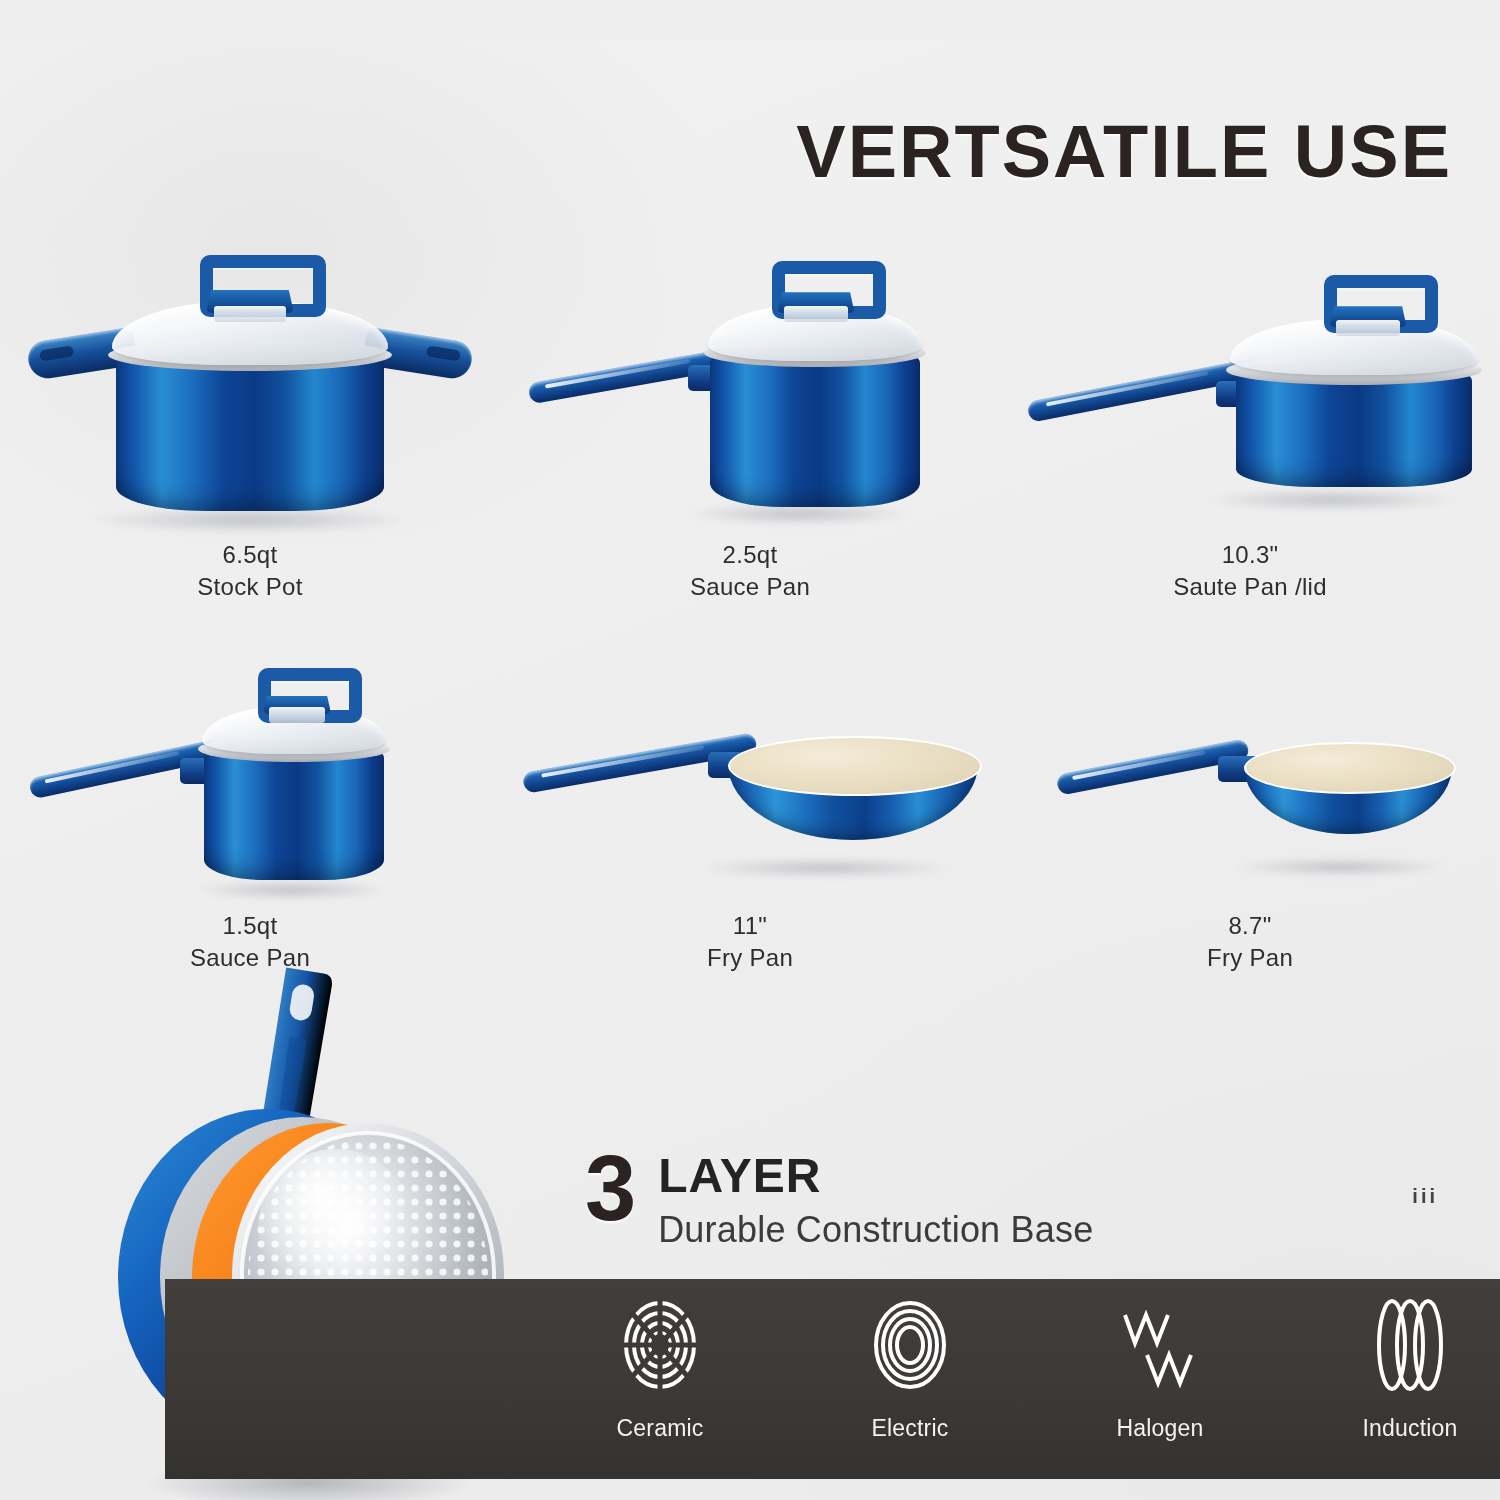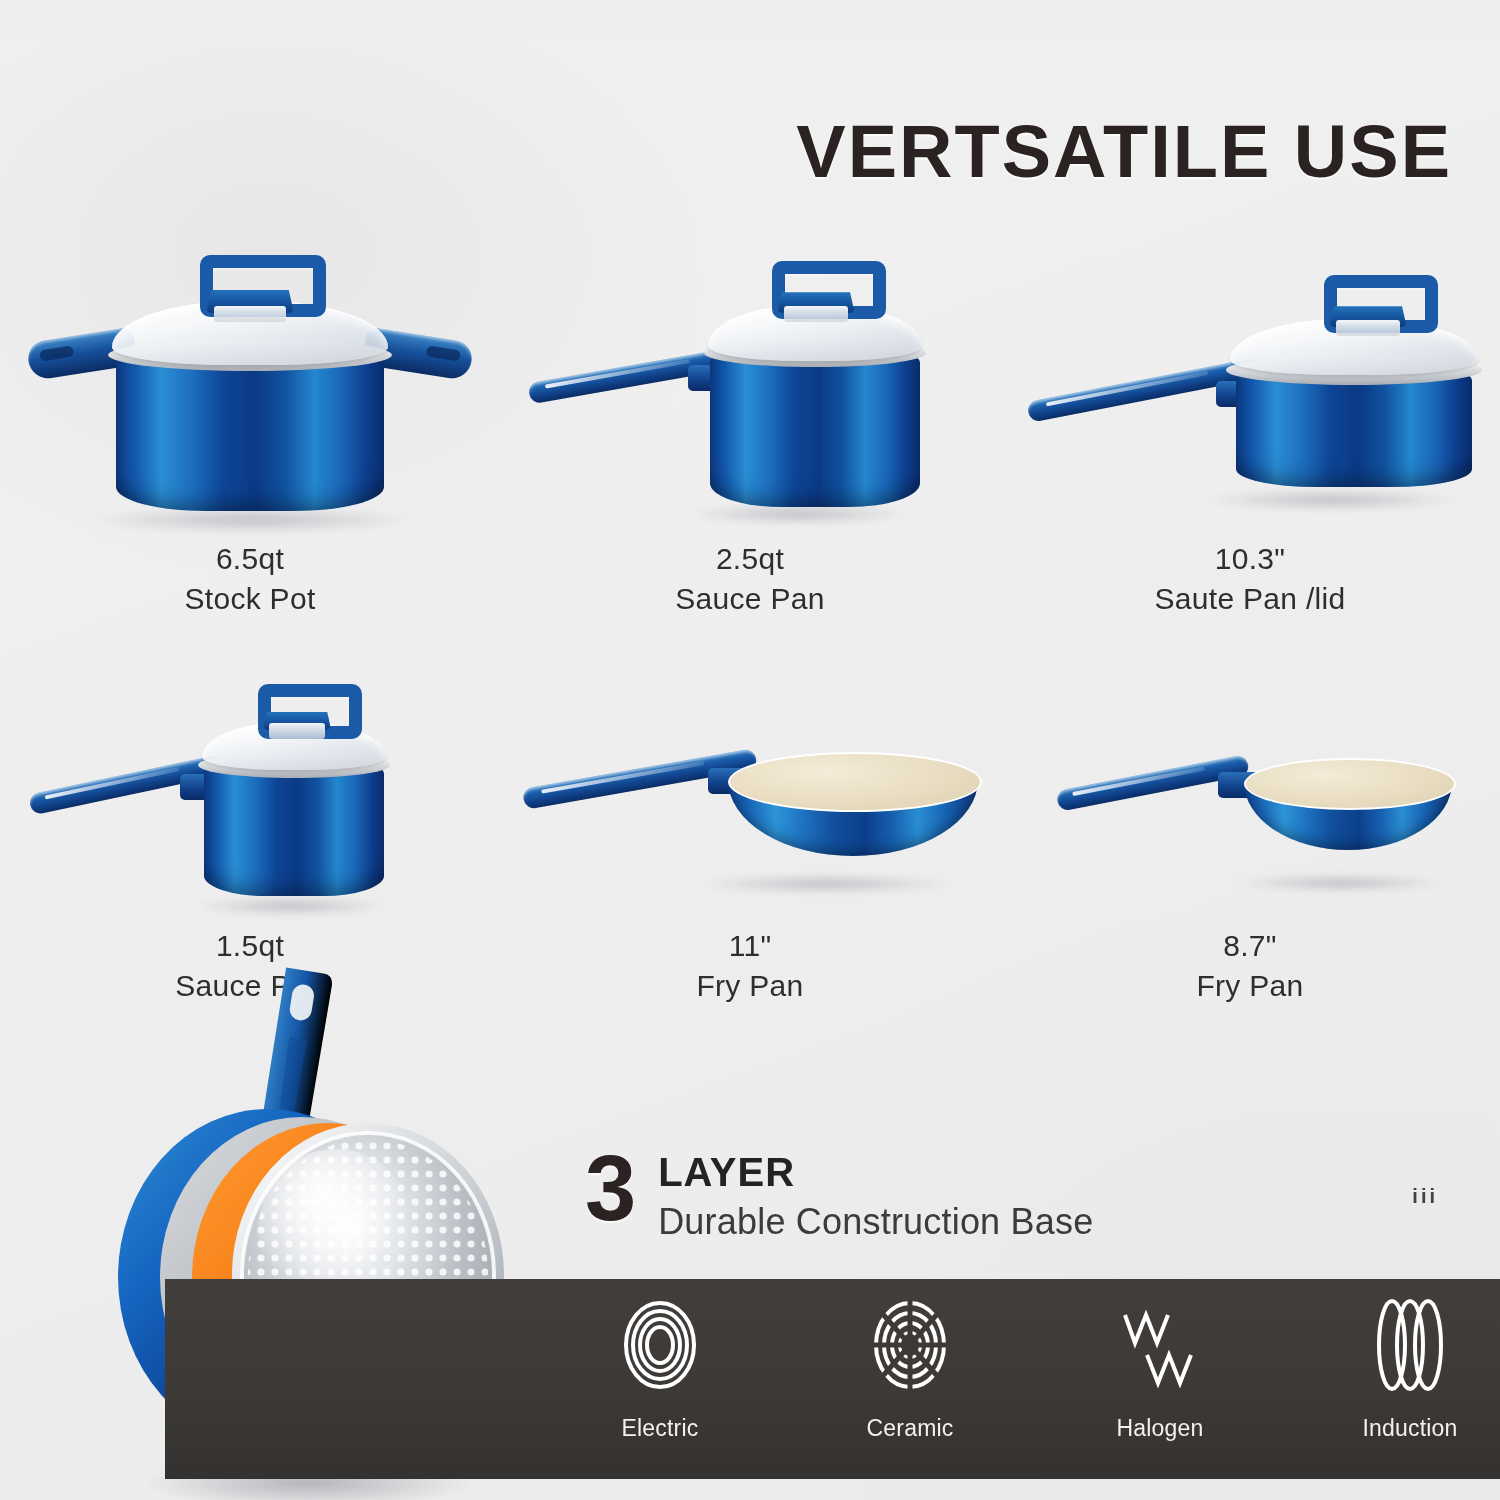--- a/index.html
+++ b/index.html
@@ -23,21 +23,21 @@
     font-size:74px;font-weight:700;letter-spacing:2px;color:#2b2321;
     font-family:"Liberation Sans", sans-serif;
     text-shadow:0 2px 2px rgba(255,255,255,.85);
   }
   
   .grid{position:absolute;left:0;top:200px;width:1500px;}
   .row{display:flex;}
   .cell{width:500px;display:flex;flex-direction:column;align-items:center;}
   .art{height:300px;width:460px;position:relative;}
   .row2 .art{height:250px;}
-  .caption{text-align:center;line-height:1.32;color:#2e2e2e;font-size:30px;
+  .caption{text-align:center;line-height:1.32;color:#2e2e2e;font-size:24px;
            font-weight:400;letter-spacing:.3px;}
   .caption .sz{display:block;}
   .caption .nm{display:block;}
   
   .pot-body{
     position:absolute;
     background:linear-gradient(90deg,
       #0c3b86 0%, #1358ad 7%, #2a8ed4 17%, #1d6fc0 28%,
       #0e4596 40%, #0b3a85 52%, #11529f 63%,
       #2487cf 74%, #1a67b8 84%, #0d3f8f 93%, #0a2f72 100%);
@@ -128,21 +128,21 @@
     background:radial-gradient(ellipse, rgba(90,95,105,.30) 0%, rgba(90,95,105,0) 72%);
     filter:blur(3px);
   }
   
   .layer-sec{position:absolute;left:585px;top:1112px;display:flex;align-items:flex-start;}
   .layer-num{
     font-size:92px;font-weight:700;line-height:.82;color:#2b2321;
     margin-right:22px;
     text-shadow:0 2px 2px rgba(255,255,255,.8);
   }
-  .layer-word{font-size:40px;font-weight:700;letter-spacing:1px;color:#232323;line-height:1.05;}
+  .layer-word{font-size:48px;font-weight:700;letter-spacing:1px;color:#232323;line-height:1.05;}
   .layer-sub{font-size:36px;font-weight:400;color:#3b3b3b;margin-top:8px;letter-spacing:.2px;}
   .tiny-mark{
     position:absolute;right:62px;top:1146px;color:#2b2321;
     font-size:20px;letter-spacing:3px;font-weight:600;opacity:.85;
   }
   
   .dark-bar{
     position:absolute;left:165px;top:1240px;width:1335px;height:200px;
     background:linear-gradient(180deg,#423e3b 0%,#3c3936 55%,#343230 100%);
   }
@@ -383,51 +383,51 @@
   </div>
   <div class="tiny-mark">iii</div>
 
   <div class="dark-bar">
     <div class="icons">
 
       <div class="icon-cell">
         <div class="icon-box">
           <svg width="74" height="90" viewBox="0 0 74 90">
             <g fill="none" stroke="#ffffff" stroke-width="4">
-              <ellipse cx="37" cy="45" rx="34" ry="42"></ellipse>
-              <ellipse cx="37" cy="45" rx="27" ry="34"></ellipse>
-              <ellipse cx="37" cy="45" rx="20" ry="26"></ellipse>
-              <ellipse cx="37" cy="45" rx="13" ry="18"></ellipse>
-            </g>
-          </svg>
-        </div>
-        <div class="icon-label">Electric</div>
-      </div>
-
-      <div class="icon-cell">
-        <div class="icon-box">
-          <svg width="74" height="90" viewBox="0 0 74 90">
-            <g fill="none" stroke="#ffffff" stroke-width="4">
               <ellipse cx="37" cy="45" rx="10" ry="12"></ellipse>
               <ellipse cx="37" cy="45" rx="18" ry="22"></ellipse>
               <ellipse cx="37" cy="45" rx="26" ry="32"></ellipse>
               <ellipse cx="37" cy="45" rx="34" ry="42"></ellipse>
             </g>
             <g stroke="#3c3936" stroke-width="5">
               <line x1="37" y1="0" x2="37" y2="90"></line>
               <line x1="0" y1="45" x2="74" y2="45"></line>
               <line x1="8" y1="12" x2="66" y2="78"></line>
               <line x1="66" y1="12" x2="8" y2="78"></line>
             </g>
             <ellipse cx="37" cy="45" rx="9" ry="11" fill="#3c3936"></ellipse>
           </svg>
         </div>
         <div class="icon-label">Ceramic</div>
       </div>
 
+      <div class="icon-cell">
+        <div class="icon-box">
+          <svg width="74" height="90" viewBox="0 0 74 90">
+            <g fill="none" stroke="#ffffff" stroke-width="4">
+              <ellipse cx="37" cy="45" rx="34" ry="42"></ellipse>
+              <ellipse cx="37" cy="45" rx="27" ry="34"></ellipse>
+              <ellipse cx="37" cy="45" rx="20" ry="26"></ellipse>
+              <ellipse cx="37" cy="45" rx="13" ry="18"></ellipse>
+            </g>
+          </svg>
+        </div>
+        <div class="icon-label">Electric</div>
+      </div>
+
 
       <div class="icon-cell">
         <div class="icon-box">
           <svg width="82" height="92" viewBox="0 0 82 92">
             <g fill="none" stroke="#ffffff" stroke-width="4" stroke-linejoin="miter" stroke-linecap="butt">
               <polyline points="6,16 16,44 27,16 38,44 49,16"></polyline>
               <polyline points="28,56 39,84 50,56 61,84 72,56"></polyline>
             </g>
           </svg>
         </div>

